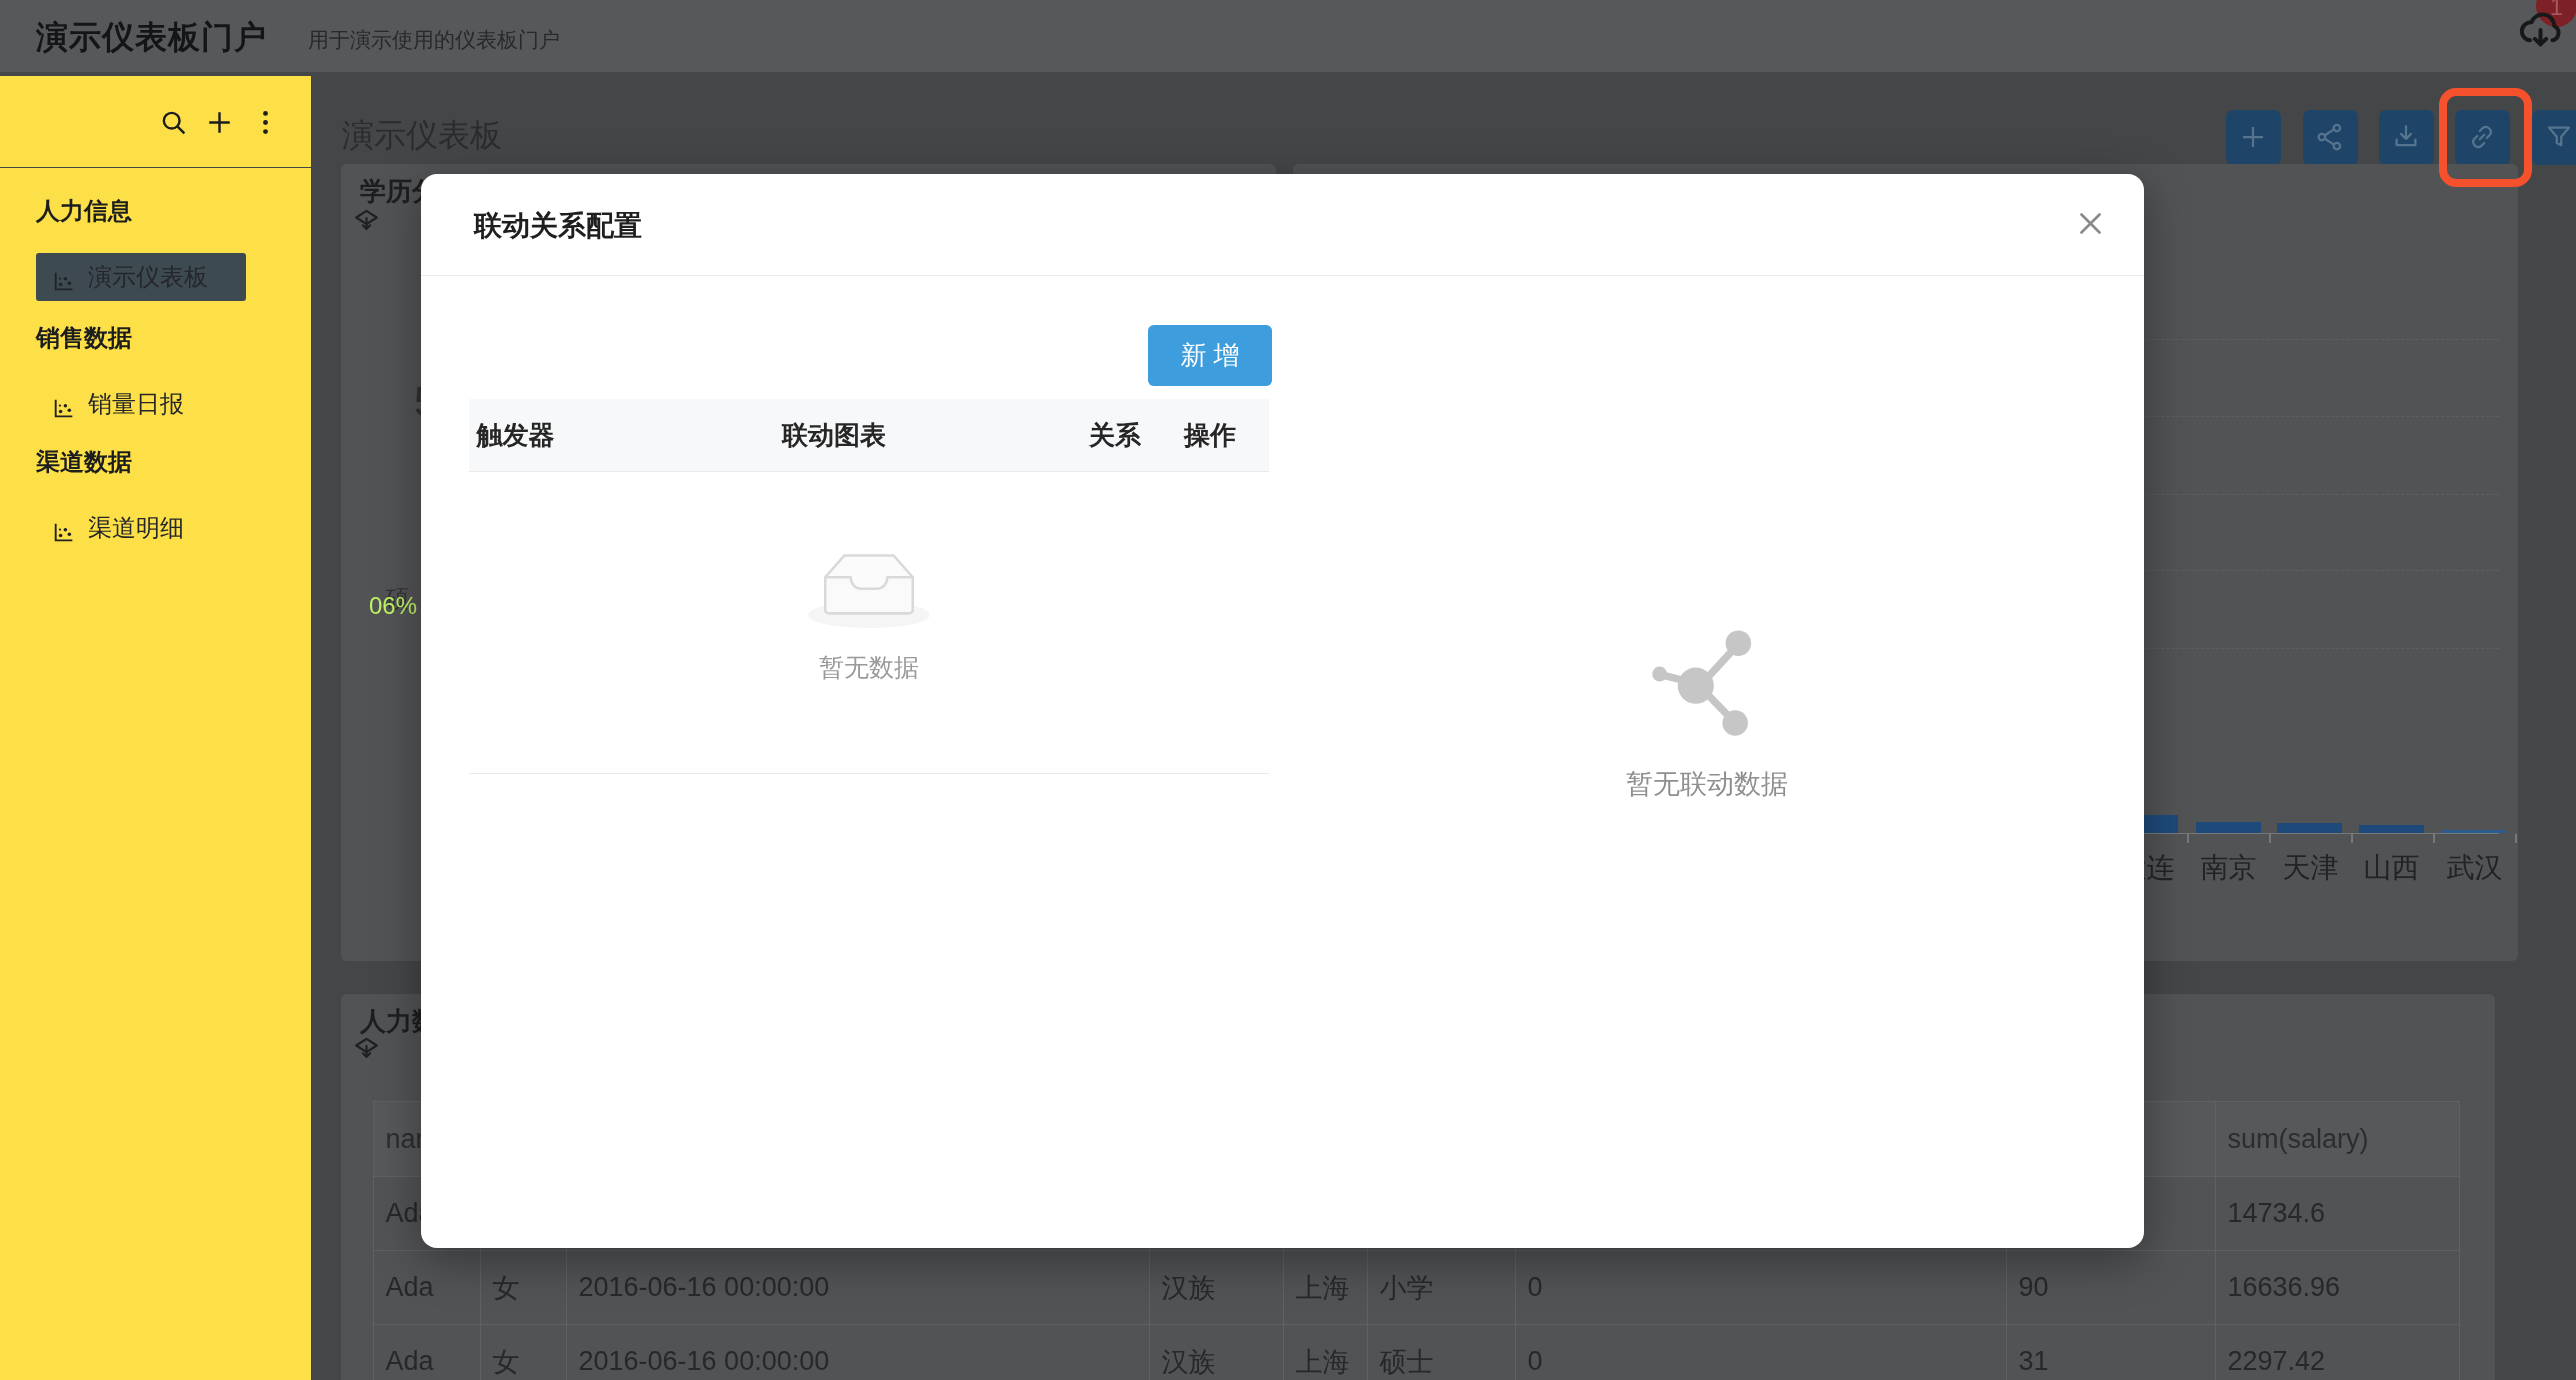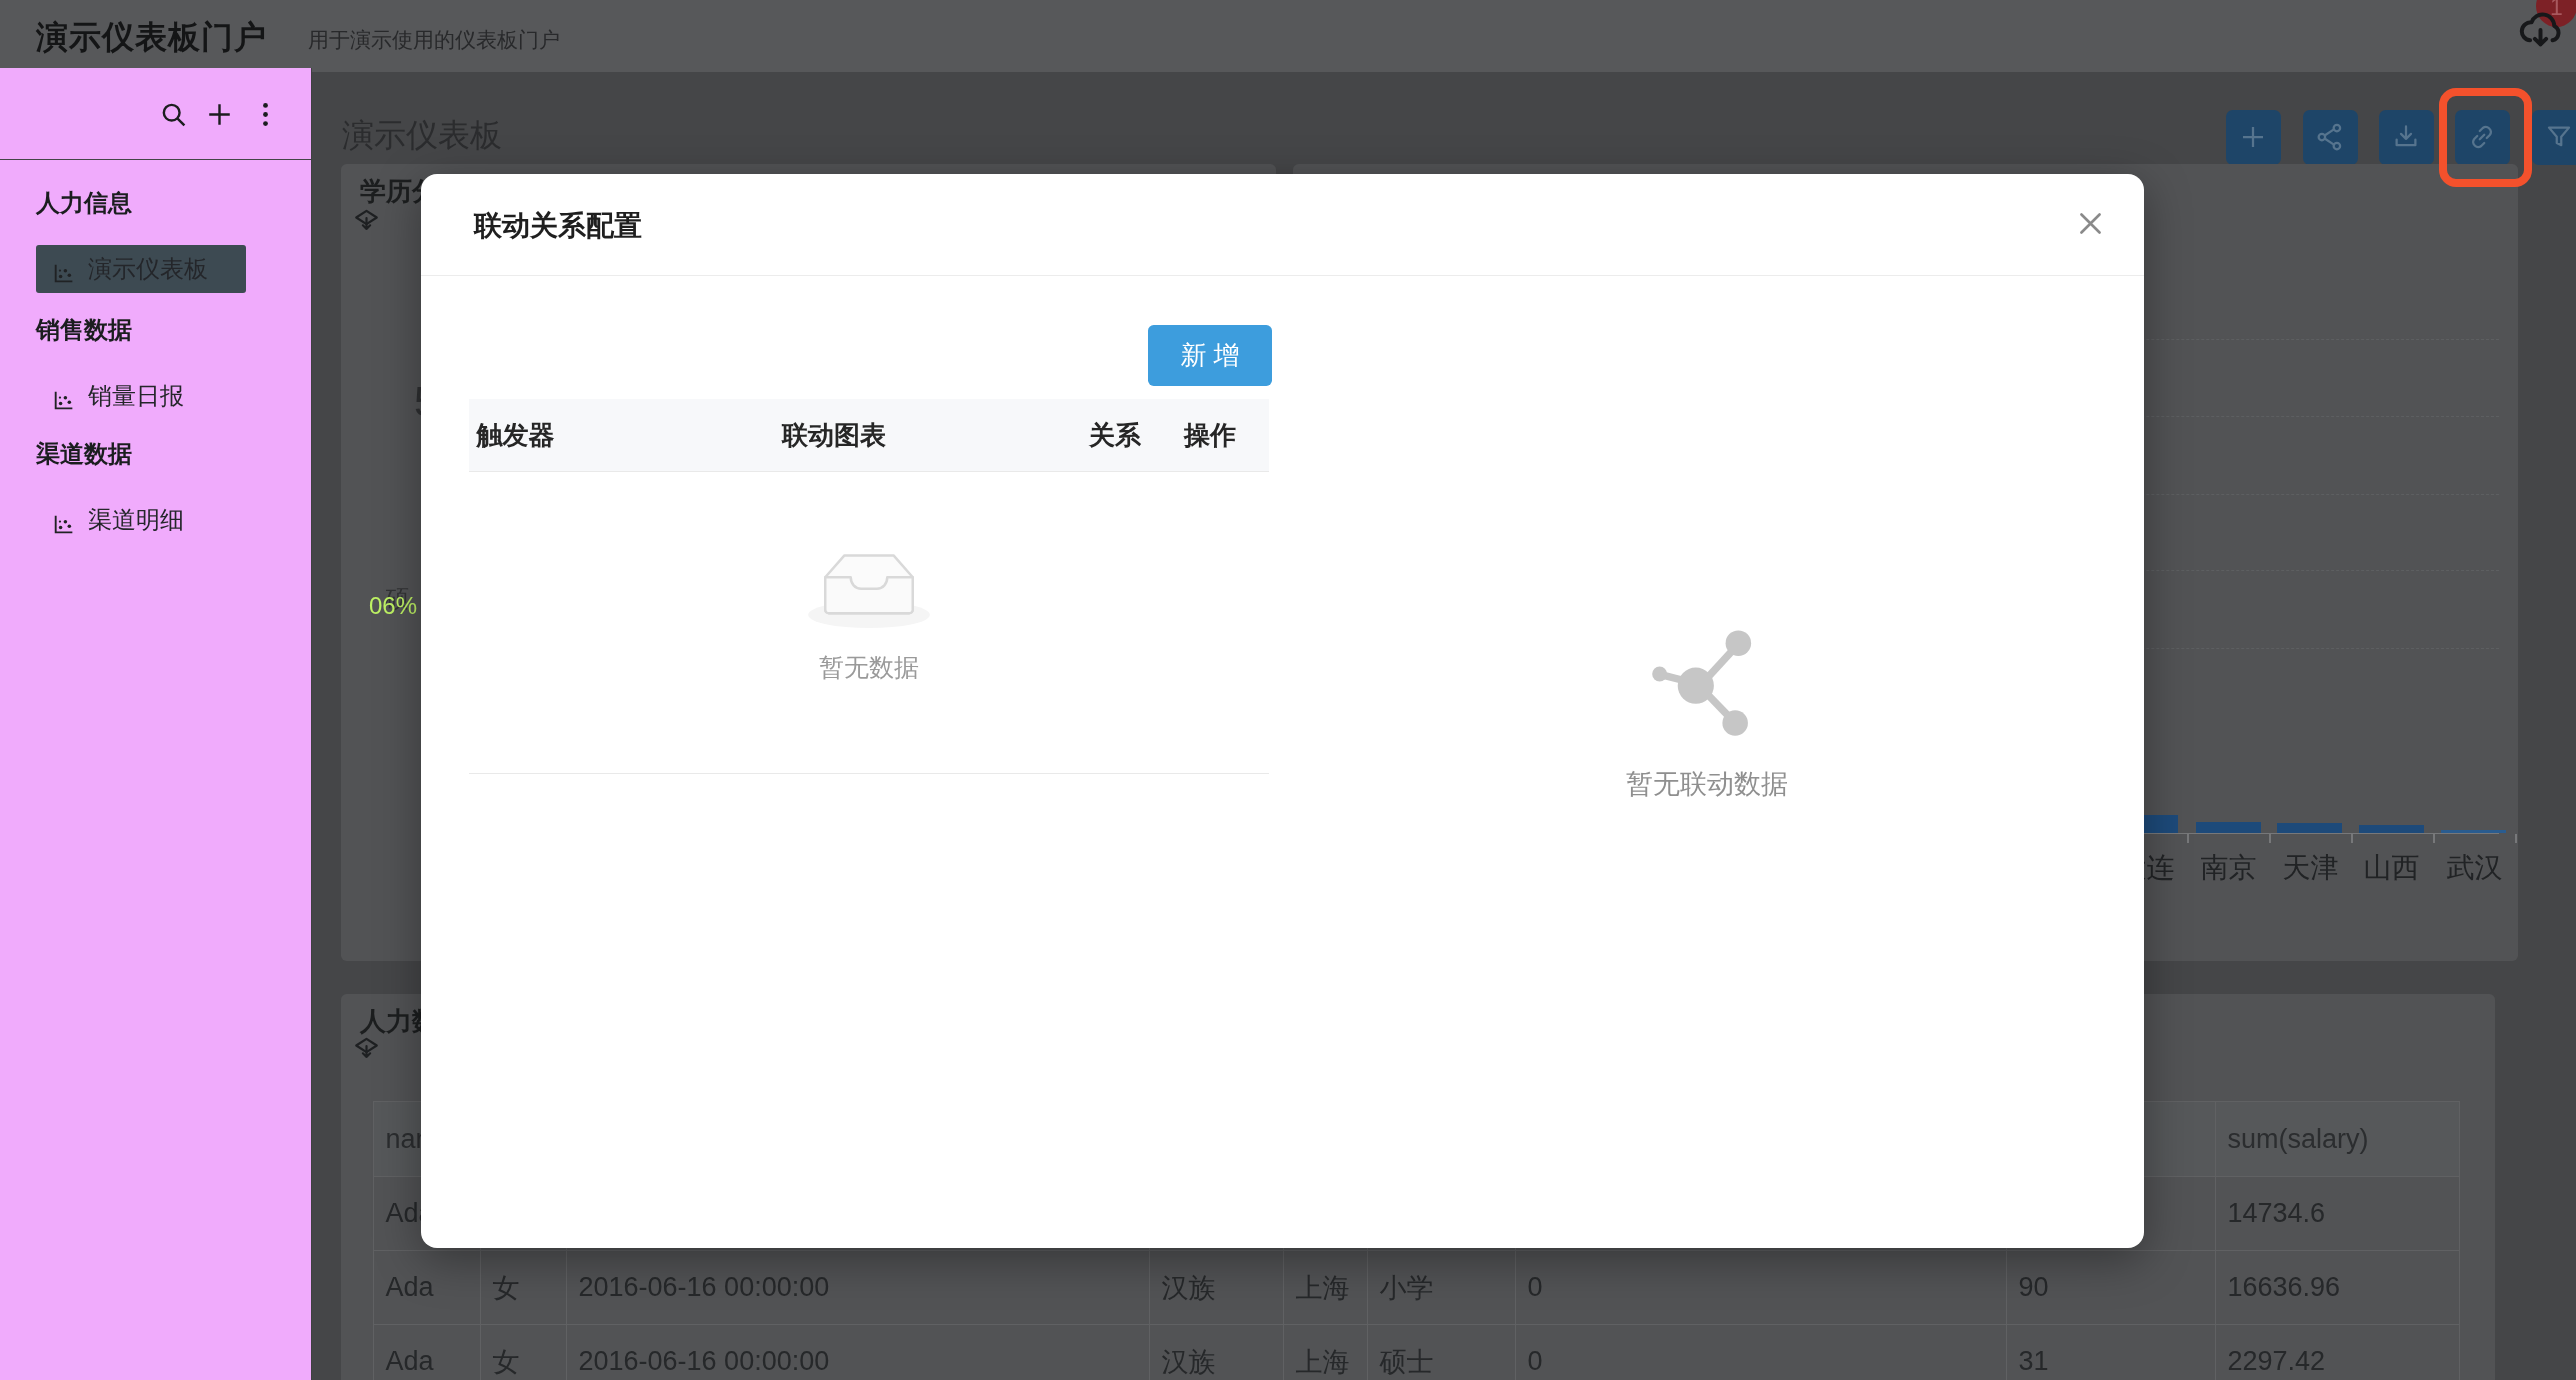--- a/index.html
+++ b/index.html
@@ -6,21 +6,21 @@
   #stage{position:relative;width:2576px;height:1381px;background:#454648;overflow:hidden;
          font-family:"Liberation Sans","DejaVu Sans",sans-serif;}
   
   .hdr{position:absolute;left:0;top:0;width:100%;height:72px;background:#57585a;}
   .hdr-title{position:absolute;left:36px;top:16.3px;font-size:32px;font-weight:600;color:#141516;letter-spacing:1px;}
   .hdr-sub{position:absolute;left:308px;top:26px;font-size:21px;color:#28292b;}
   .cloud{position:absolute;left:2513px;top:7.6px;width:55px;height:50px;color:#17181a;}
   .cloud svg{width:100%;height:100%;}
   .badge{position:absolute;left:2536px;top:-15.3px;width:41px;height:42px;border-radius:50%;
          background:#7d2126;color:#a8595e;font-size:23px;text-align:center;line-height:44px;}
-  .sidebar{position:absolute;left:0;top:68px;width:311px;bottom:0;background:#f0abfc;border-right:1px solid #3f4042;}
+  .sidebar{position:absolute;left:0;top:76px;width:311px;bottom:0;background:#fde047;border-right:1px solid #3f4042;}
   .side-tools{position:absolute;left:0;top:0;width:100%;height:91px;border-bottom:1px solid #434447;}
   .side-tool{position:absolute;top:32px;width:29px;height:29px;color:#1c1d1f;}
   .side-tool svg{width:100%;height:100%;}
   .side-group{position:absolute;left:36px;height:32.5px;font-size:24px;font-weight:600;color:#1b1d1f;line-height:32.5px;}
   .side-item{position:absolute;left:36px;width:210px;height:48px;line-height:48px;}
   .side-item.selected{background:#3d4a52;border-radius:2.9px;}
   .side-item .icon{position:absolute;left:15.3px;top:11.5px;width:25px;height:25px;color:#202224;}
   .side-item .icon svg{width:100%;height:100%;}
   .side-item .lbl{position:absolute;left:52px;font-size:24px;color:#24262a;}
   .page-title{position:absolute;left:342px;top:114px;font-size:32px;font-weight:500;color:#2b2c2e;}

